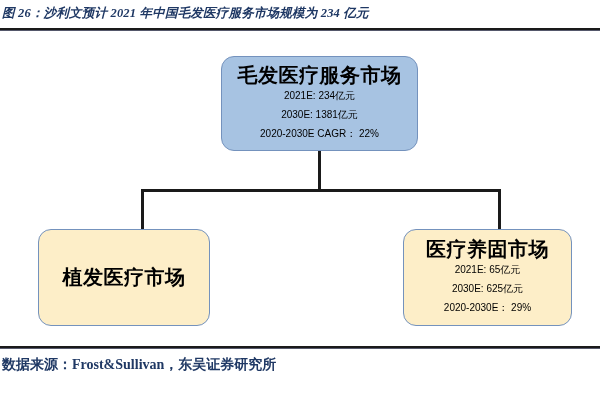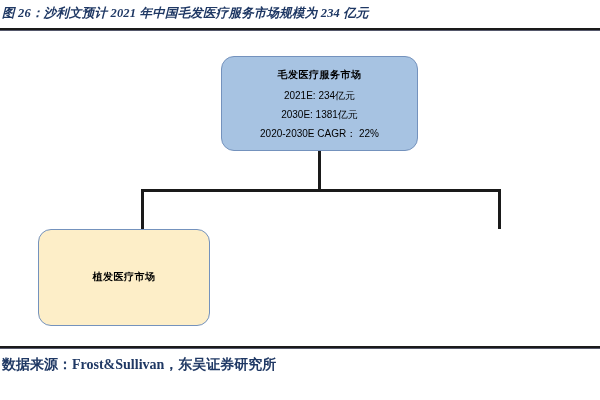--- a/index.html
+++ b/index.html
@@ -56,21 +56,21 @@
     border-radius: 13px;
     text-align: center;
     color: #000000;
     display: flex;
     flex-direction: column;
     justify-content: center;
     align-items: center;
   }
   .node-box .node-title {
     font-weight: bold;
-    font-size: 10px;
+    font-size: 20px;
     line-height: 20px;
     letter-spacing: 0.5px;
     margin-bottom: 1px;
   }
   .node-box .node-line {
     font-size: 10px;
     line-height: 19px;
     white-space: nowrap;
   }
 
@@ -165,17 +165,23 @@
     <div class="node-title">毛发医疗服务市场</div>
     <div class="node-line">2021E: 234亿元</div>
     <div class="node-line">2030E: 1381亿元</div>
     <div class="node-line">2020-2030E CAGR： 22%</div>
   </div>
 
   <div class="node-box" id="box-left">
     <div class="node-title">植发医疗市场</div>
   </div>
 
+  <div class="node-box" id="box-right">
+    <div class="node-title">医疗养固市场</div>
+    <div class="node-line">2021E: 65亿元</div>
+    <div class="node-line">2030E: 625亿元</div>
+    <div class="node-line">2020-2030E： 29%</div>
+  </div>
 
 </div>
 
 <div id="footer-rule"></div>
 <div id="source-note">数据来源：Frost&amp;Sullivan，东吴证券研究所</div>
 
 </body></html>

